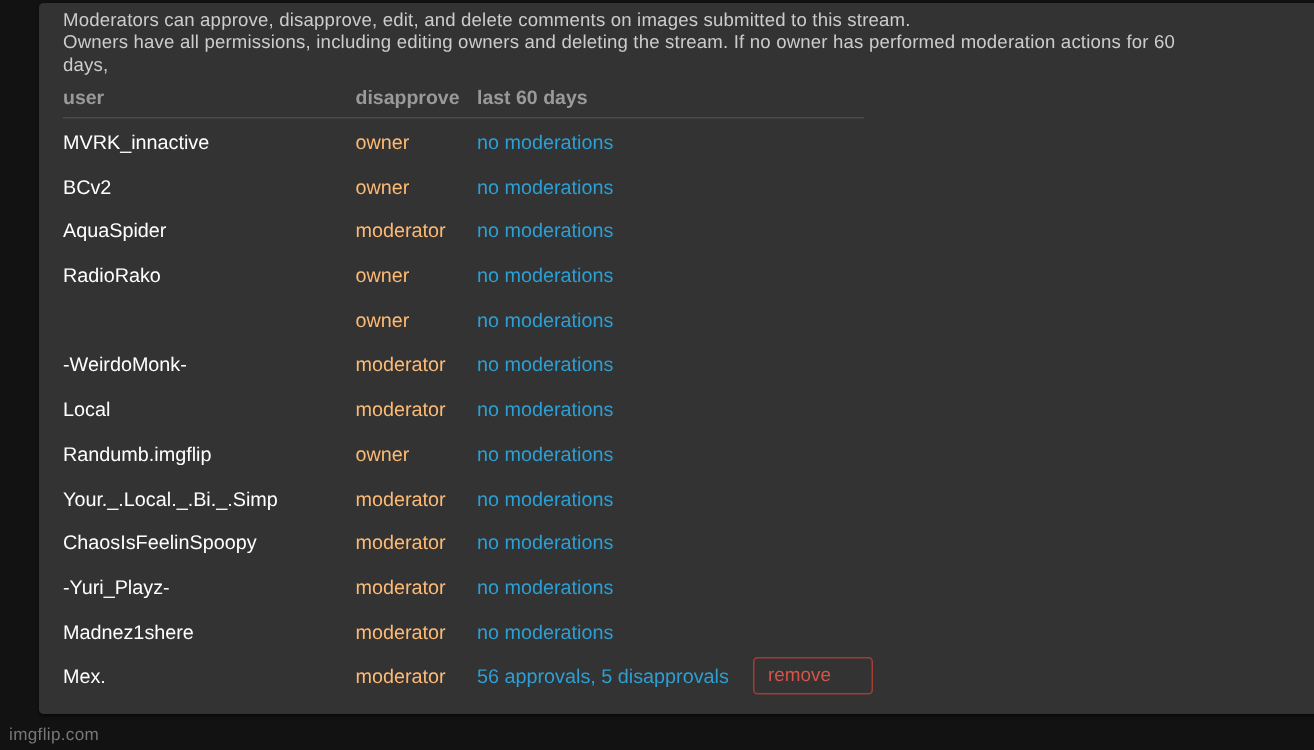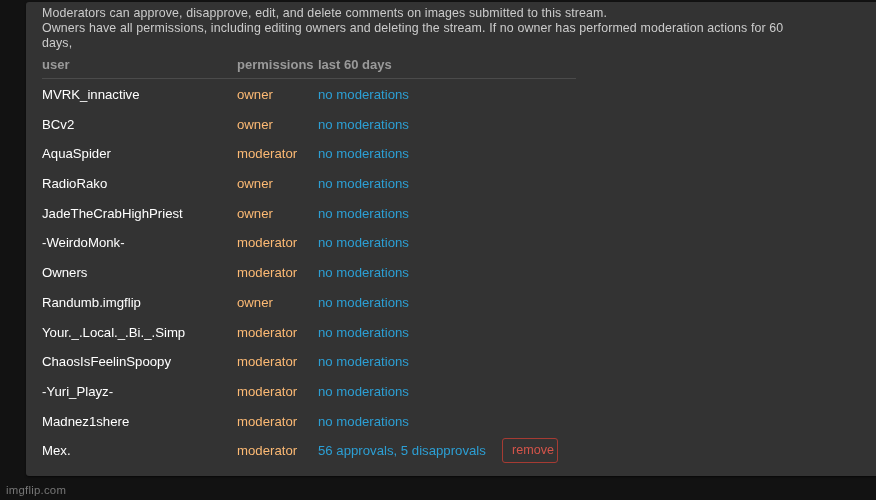--- a/index.html
+++ b/index.html
@@ -112,21 +112,21 @@
   }
 
   .remove-btn {
     display: inline-block;
     color: #d4544a;
     border: 1px solid #a63b33;
     background: transparent;
     font-family: "Liberation Sans", sans-serif;
     font-size: 12.6px;
     line-height: 14px;
-    padding: 4px 3px 5px 9px;
+    padding: 4px 27px 5px 9px;
     border-radius: 3px;
     cursor: pointer;
   }
 
   
   #watermark {
     position: absolute;
     left: 6px;
     top: 484px;
     color: #777777;
@@ -145,21 +145,21 @@
 
     <div class="blurb">
       <p>Moderators can approve, disapprove, edit, and delete comments on images submitted to this stream.</p>
       <p>Owners have all permissions, including editing owners and deleting the stream. If no owner has performed moderation actions for 60 days,</p>
     </div>
 
     <div class="table">
 
       <div class="thead">
         <div class="cell col-user">user</div>
-        <div class="cell col-permission">permissions</div>
+        <div class="cell col-permission">disapprove</div>
         <div class="cell col-last30">last 60 days</div>
       </div>
 
       <div id="tbody">
           <div class="row">
             <a class="cell col-user user-link">MVRK_innactive</a>
             <div class="cell col-permission perm-text">owner</div>
             <a class="cell col-last30 mod-link">no moderations</a>
           </div>
           <div class="row">
@@ -171,31 +171,30 @@
             <a class="cell col-user user-link">AquaSpider</a>
             <div class="cell col-permission perm-text">moderator</div>
             <a class="cell col-last30 mod-link">no moderations</a>
           </div>
           <div class="row">
             <a class="cell col-user user-link">RadioRako</a>
             <div class="cell col-permission perm-text">owner</div>
             <a class="cell col-last30 mod-link">no moderations</a>
           </div>
           <div class="row">
-            <a class="cell col-user user-link">JadeTheCrabHighPriest</a>
             <div class="cell col-permission perm-text">owner</div>
             <a class="cell col-last30 mod-link">no moderations</a>
           </div>
           <div class="row">
             <a class="cell col-user user-link">-WeirdoMonk-</a>
             <div class="cell col-permission perm-text">moderator</div>
             <a class="cell col-last30 mod-link">no moderations</a>
           </div>
           <div class="row">
-            <a class="cell col-user user-link">Owners</a>
+            <a class="cell col-user user-link">Local</a>
             <div class="cell col-permission perm-text">moderator</div>
             <a class="cell col-last30 mod-link">no moderations</a>
           </div>
           <div class="row">
             <a class="cell col-user user-link">Randumb.imgflip</a>
             <div class="cell col-permission perm-text">owner</div>
             <a class="cell col-last30 mod-link">no moderations</a>
           </div>
           <div class="row">
             <a class="cell col-user user-link">Your._.Local._.Bi._.Simp</a>

